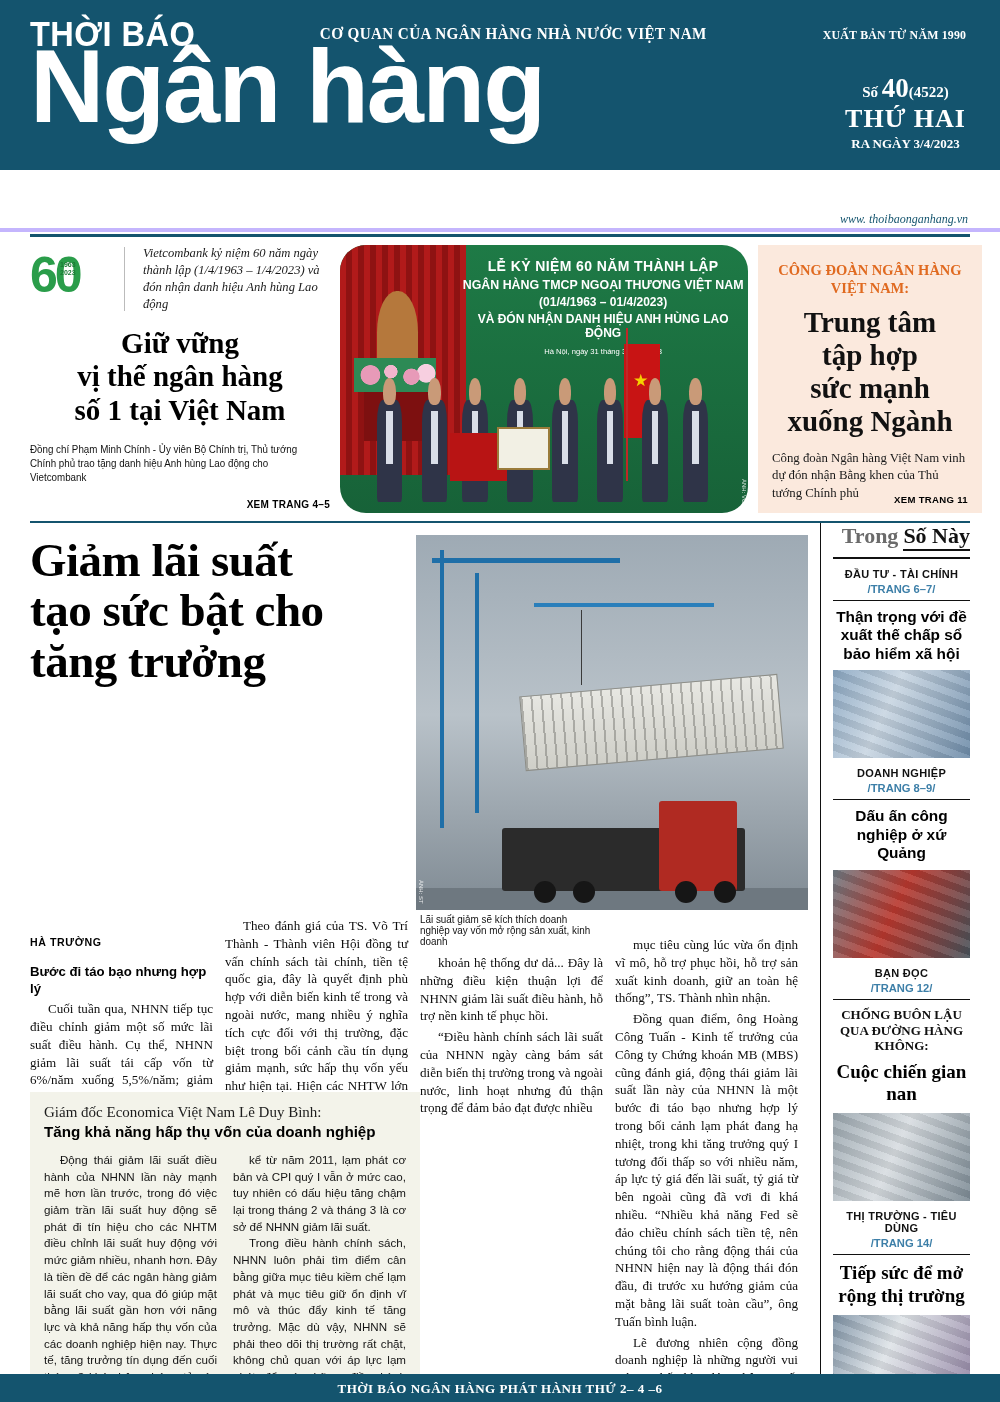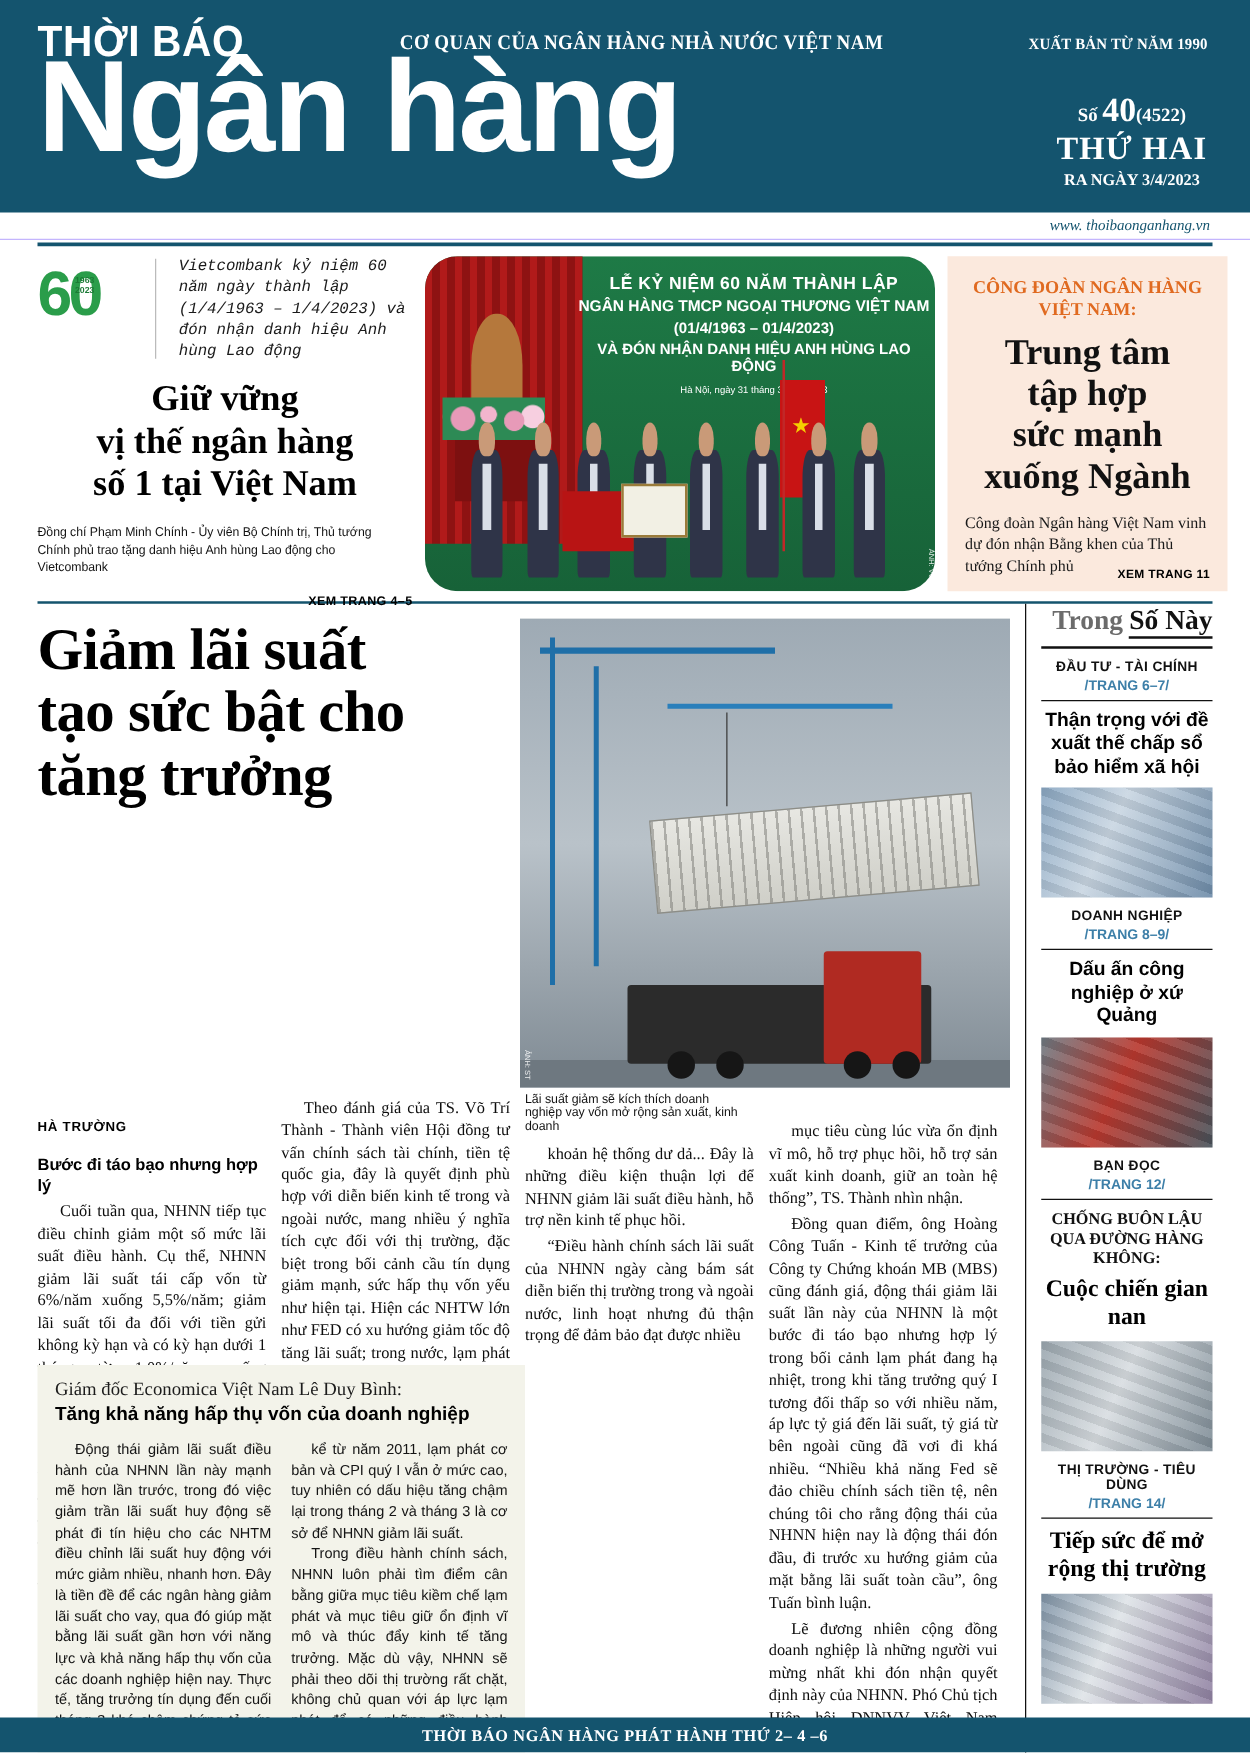--- a/index.html
+++ b/index.html
@@ -48,23 +48,23 @@
   .mh-issue .so { font-size: 15px; font-family: "Liberation Serif", serif; font-weight: bold; }
   .mh-issue .so b { font-size: 27px; }
   .mh-issue .so small { font-size: 15px; }
   .mh-issue .day {
     font-size: 26px; font-family: "Liberation Serif", serif;
     font-weight: bold; letter-spacing: 1px; line-height: 1.15;
   }
   .mh-issue .date { font-size: 13px; font-family: "Liberation Serif", serif; font-weight: bold; margin-top: 2px; }
 
   .urlbar {
-    height: 22px; border-bottom: 1px solid #c4b5fd;
+    height: 22px; border-bottom: 4px solid #c4b5fd;
     display: flex; align-items: center; justify-content: flex-end;
-    padding-right: 32px; background: #fff;
+    padding-right: 32px; background: #fff; margin-top: 40px;
   }
   .urlbar span { font-family: "Liberation Serif", serif; font-size: 12px; color: #14546e; font-style: italic; }
   .rule-thick { height: 3px; background: #14546e; margin: 2px 30px 0 30px; }
 
   
   .toprow { display: flex; margin: 8px 18px 0 30px; gap: 0; height: 268px; }
   .panel-left { width: 310px; padding-right: 10px; }
   .logo-row { display: flex; gap: 10px; align-items: flex-start; }
   .logo60 { width: 84px; height: 62px; flex: 0 0 84px; position: relative; }
   .logo60 .txt {
@@ -72,21 +72,21 @@
     font-size: 50px; line-height: 60px; color: #2a9d4a;
     letter-spacing: -3px;
   }
   .logo60 .years {
     position: absolute; left: 30px; top: 16px;
     font-size: 7px; font-weight: bold; color: #1b7a35;
     font-family: "Liberation Sans", sans-serif; line-height: 1.15;
   }
   .logo-div { width: 1px; background: #bbb; align-self: stretch; margin: 2px 8px 2px 0; }
   .logo-kicker {
-    font-family: Liberation Mono, monospace; font-style: italic;
+    font-family: Liberation Serif, serif; font-style: italic;
     font-size: 12.6px; line-height: 1.34; color: #1a1a1a; flex: 1;
   }
   .pl-head {
     font-family: "Liberation Serif", serif; font-weight: bold;
     font-size: 29px; line-height: 1.16; text-align: center;
     margin-top: 14px; color: #000;
   }
   .pl-cap {
     font-family: "Liberation Sans", sans-serif; font-size: 10.2px;
     line-height: 1.36; margin-top: 16px; color: #111;

